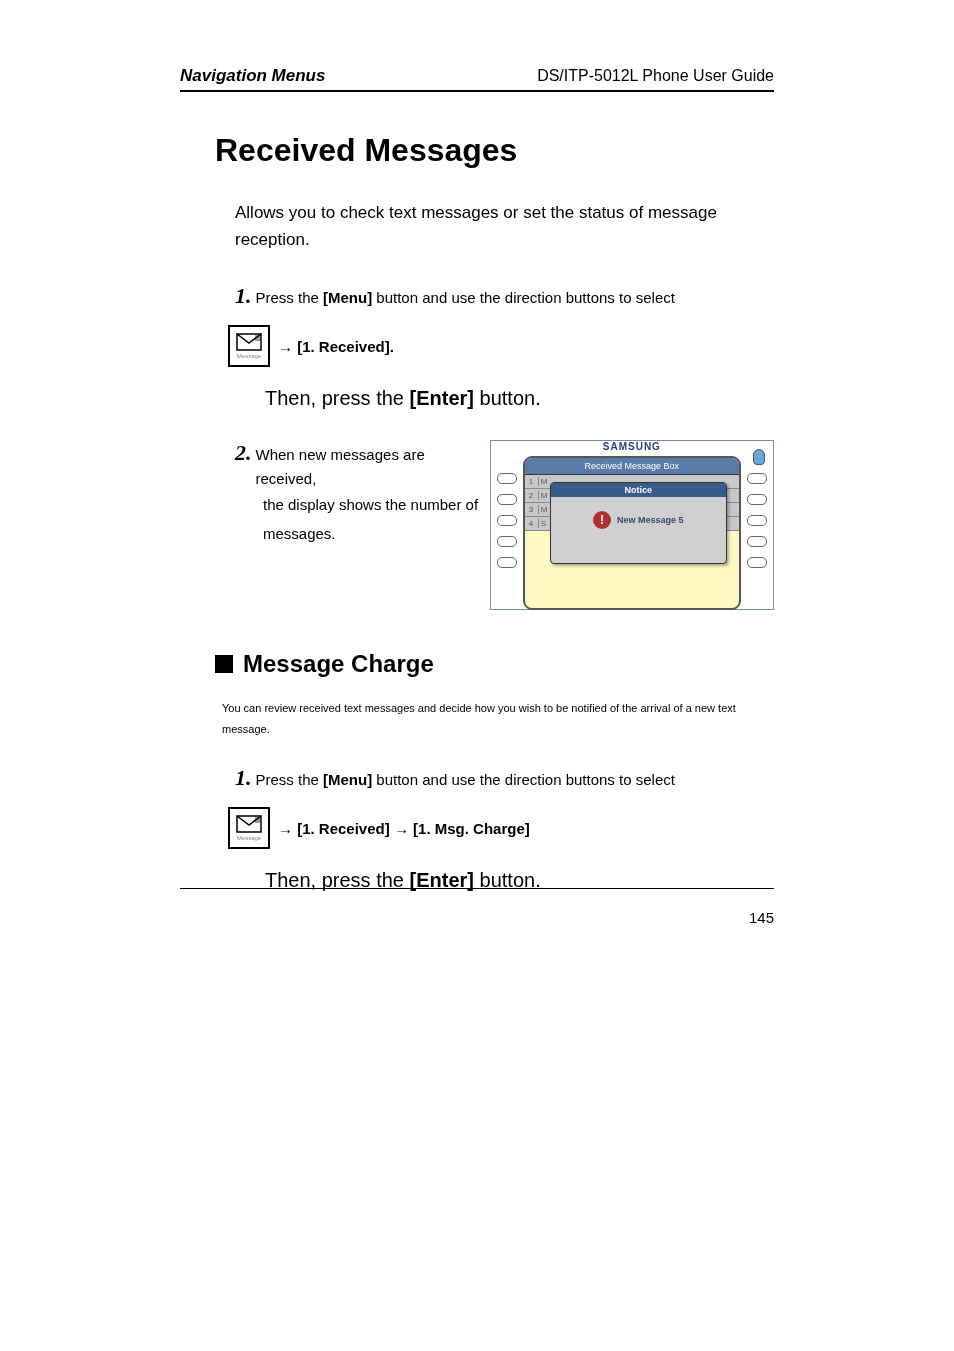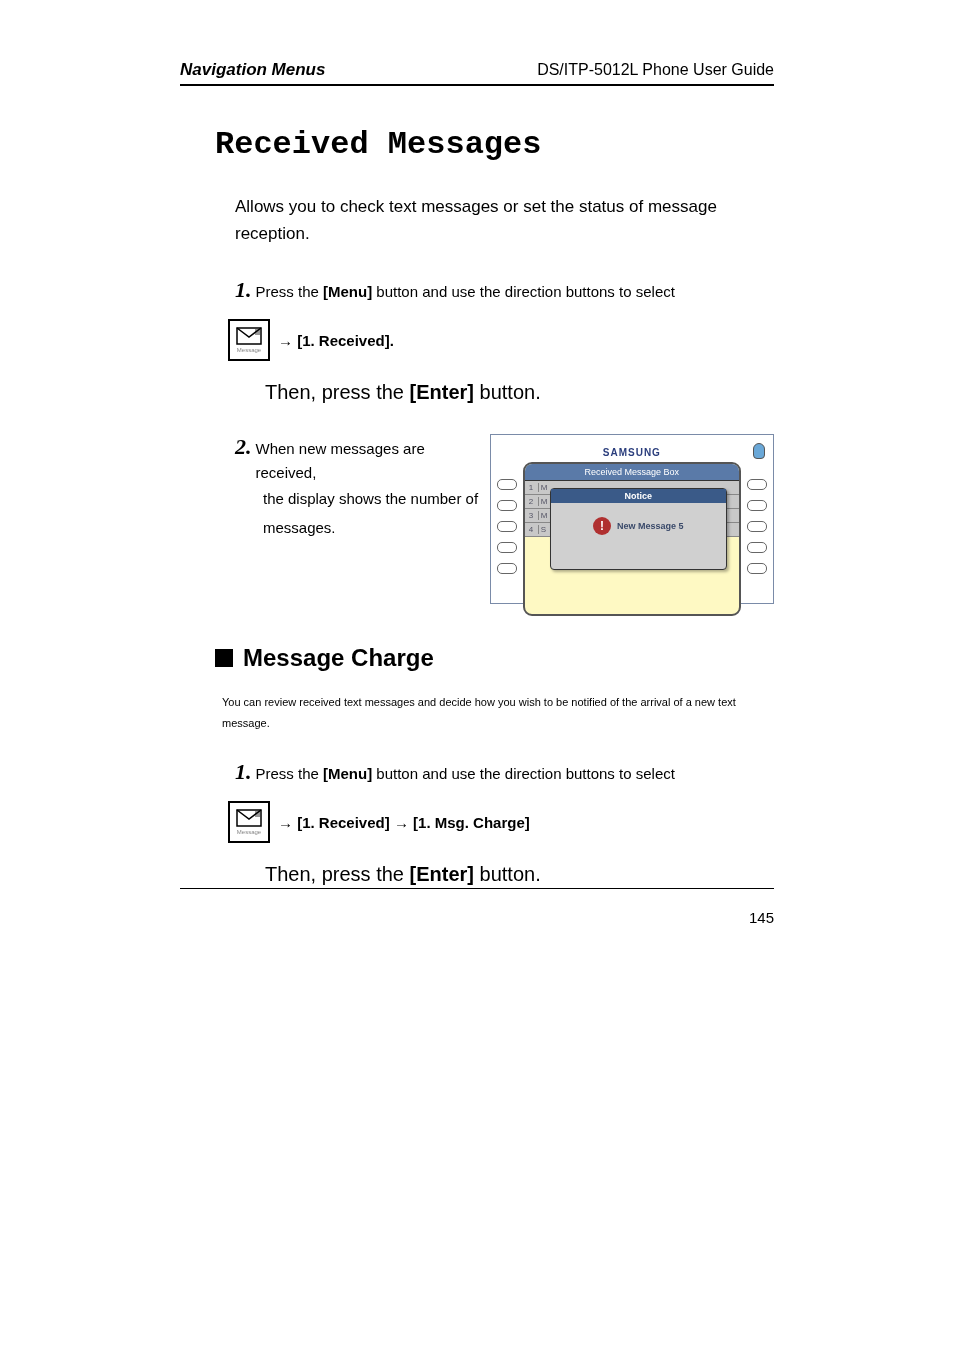--- a/index.html
+++ b/index.html
@@ -17,35 +17,35 @@
     .page {
       padding: 60px 180px 60px 180px;
     }
     .header {
       display: flex;
       justify-content: space-between;
       align-items: baseline;
       border-bottom: 2px solid #000;
       padding-bottom: 4px;
       margin-bottom: 40px;
+      margin-top: 6px;
     }
     .header-left {
       font-weight: bold;
       font-style: italic;
       font-size: 17px;
     }
     .header-right {
       font-size: 16px;
     }
     .main-title {
       font-size: 32px;
       font-weight: bold;
       margin-bottom: 30px;
       margin-left: 35px;
-      font-family: Liberation Mono, monospace;
     }
     .intro-text {
       font-size: 17px;
       margin-left: 55px;
       margin-bottom: 30px;
       line-height: 1.6;
     }
     .step {
       margin-left: 55px;
       margin-bottom: 15px;
@@ -124,21 +124,21 @@
       margin-left: 28px;
     }
     .phone-screen {
       margin-left: 0px;
       width: 290px;
       height: 170px;
       position: relative;
       border: 1px solid #7a8ba8;
       display: flex;
       align-items: flex-start;
-      padding: 12px 6px;
+      padding: 0 6px;
       background: #fff;
     }
     .side-buttons {
       display: flex;
       flex-direction: column;
       gap: 10px;
       padding-top: 32px;
     }
     .side-btn {
       width: 20px;

